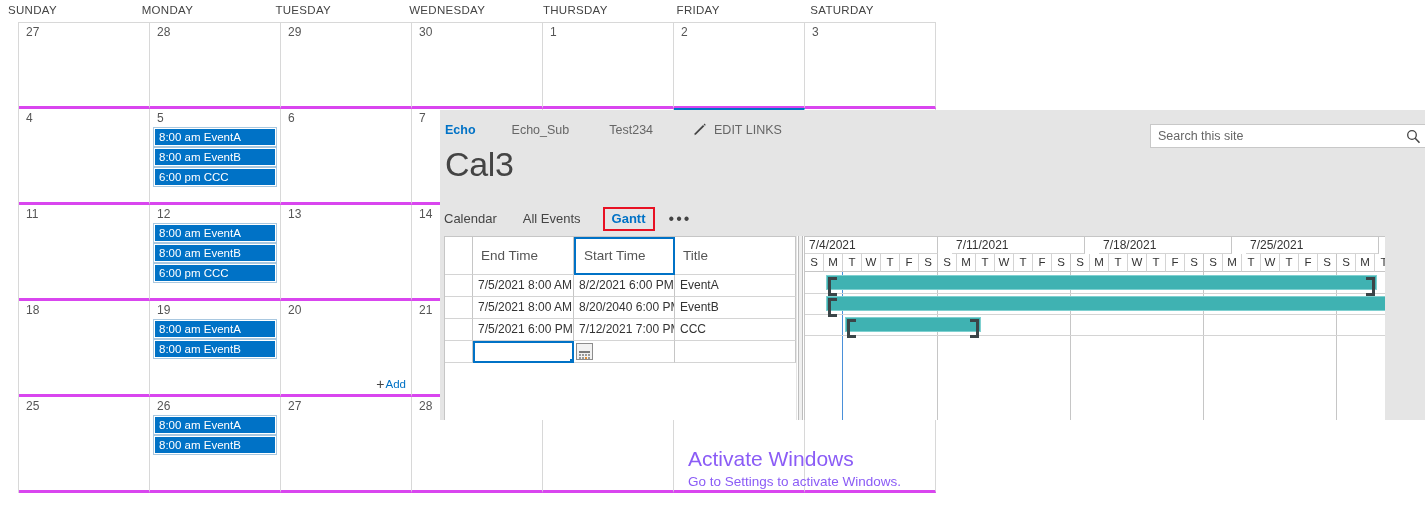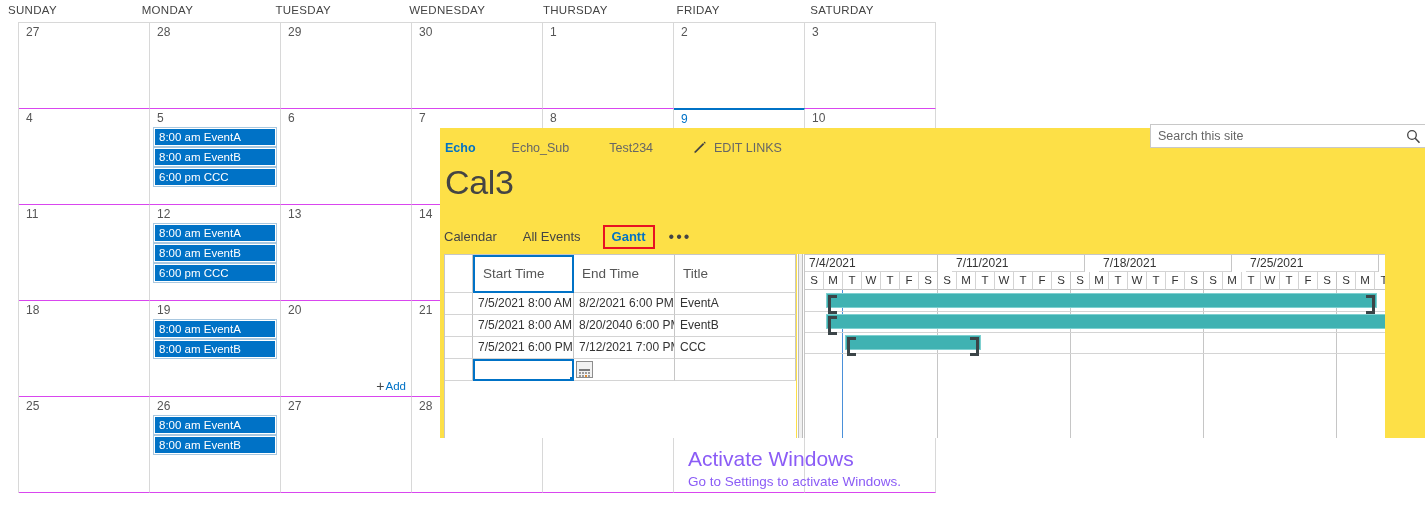--- a/index.html
+++ b/index.html
@@ -49,21 +49,21 @@
     box-sizing: border-box;
   }
   .cal-week {
     display: flex;
     height: 96px;
   }
   .cal-week.first { height: 86px; }
   .cal-cell {
     flex: 1 1 0;
     border-right: 1px solid #d8d8d8;
-    border-bottom: 1px solid #d946ef;
+    border-bottom: 3px solid #d946ef;
     box-sizing: border-box;
     position: relative;
     padding: 2px 3px 0 3px;
     overflow: hidden;
   }
   .cal-cell.today {
     border-top: 2px solid #0072c6;
     margin-top: -1px;
   }
   .cal-daynum {
@@ -107,24 +107,24 @@
     left: 688px; top: 446px;
     color: #8b5cf6;
     pointer-events: none;
   }
   #watermark .wm-title { font-size: 21px; line-height: 26px; font-weight: 400; }
   #watermark .wm-sub { font-size: 13.5px; line-height: 19px; }
 
   
   #page {
     position: absolute;
-    left: 440px; top: 128px;
+    left: 440px; top: 110px;
     width: 985px;
     height: 310px;
-    background: #fde047;
+    background: #e5e5e5;
   }
 
   
   .top-links {
     position: absolute;
     left: 5px; top: 12px;
     display: flex;
     align-items: center;
     height: 16px;
   }
@@ -553,22 +553,22 @@
         <div class="view-tab">All Events</div>
         <div class="view-tab selected">Gantt</div>
         <div class="view-ellipsis">•••</div>
       </div>
 
     <div id="gantt">
 
       <div class="gantt-left">
           <div class="gl-row head">
             <div class="gl-gutter"></div>
+            <div class="gl-cell c-end">End Time</div>
             <div class="gl-cell c-start">Start Time</div>
-            <div class="gl-cell c-end">End Time</div>
             <div class="gl-cell c-title">Title</div>
           </div>
           <div class="gl-row">
             <div class="gl-gutter"></div>
             <div class="gl-cell c-start">7/5/2021 8:00 AM</div>
             <div class="gl-cell c-end">8/2/2021 6:00 PM</div>
             <div class="gl-cell c-title">EventA</div>
           </div>
           <div class="gl-row">
             <div class="gl-gutter"></div>

